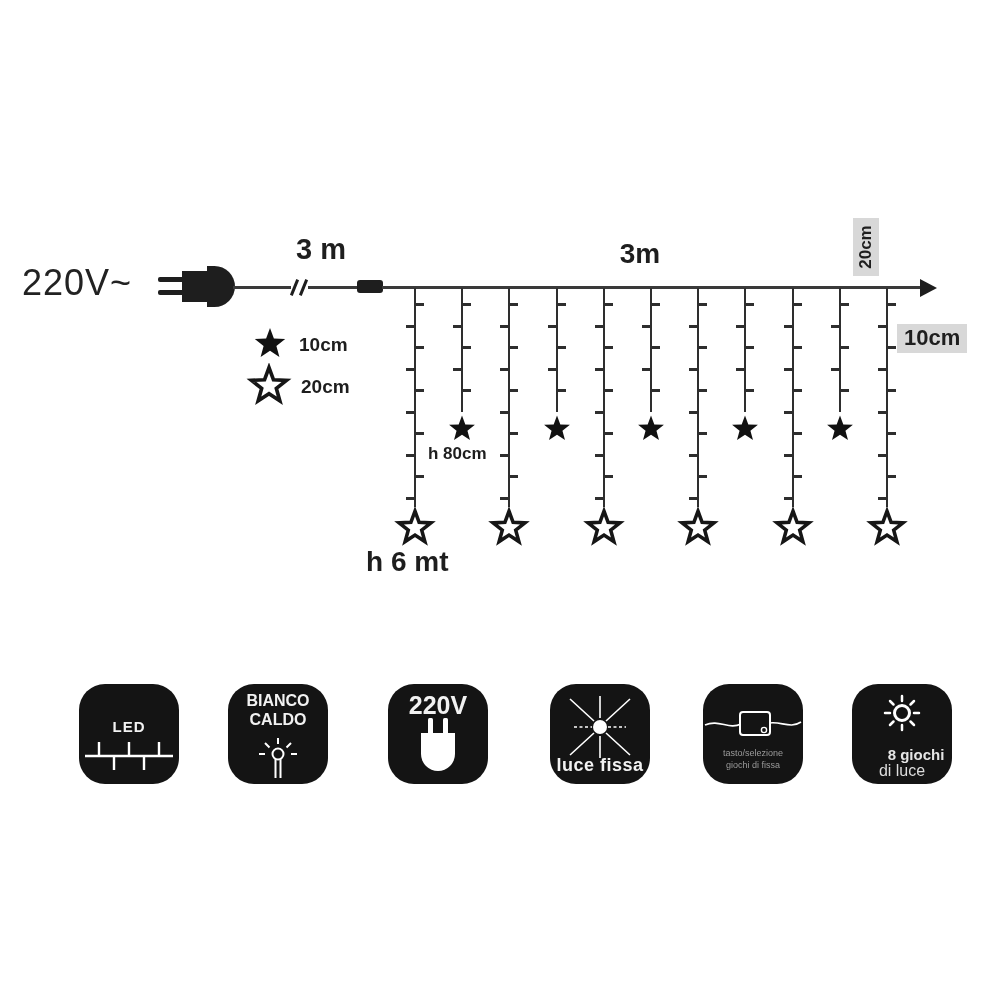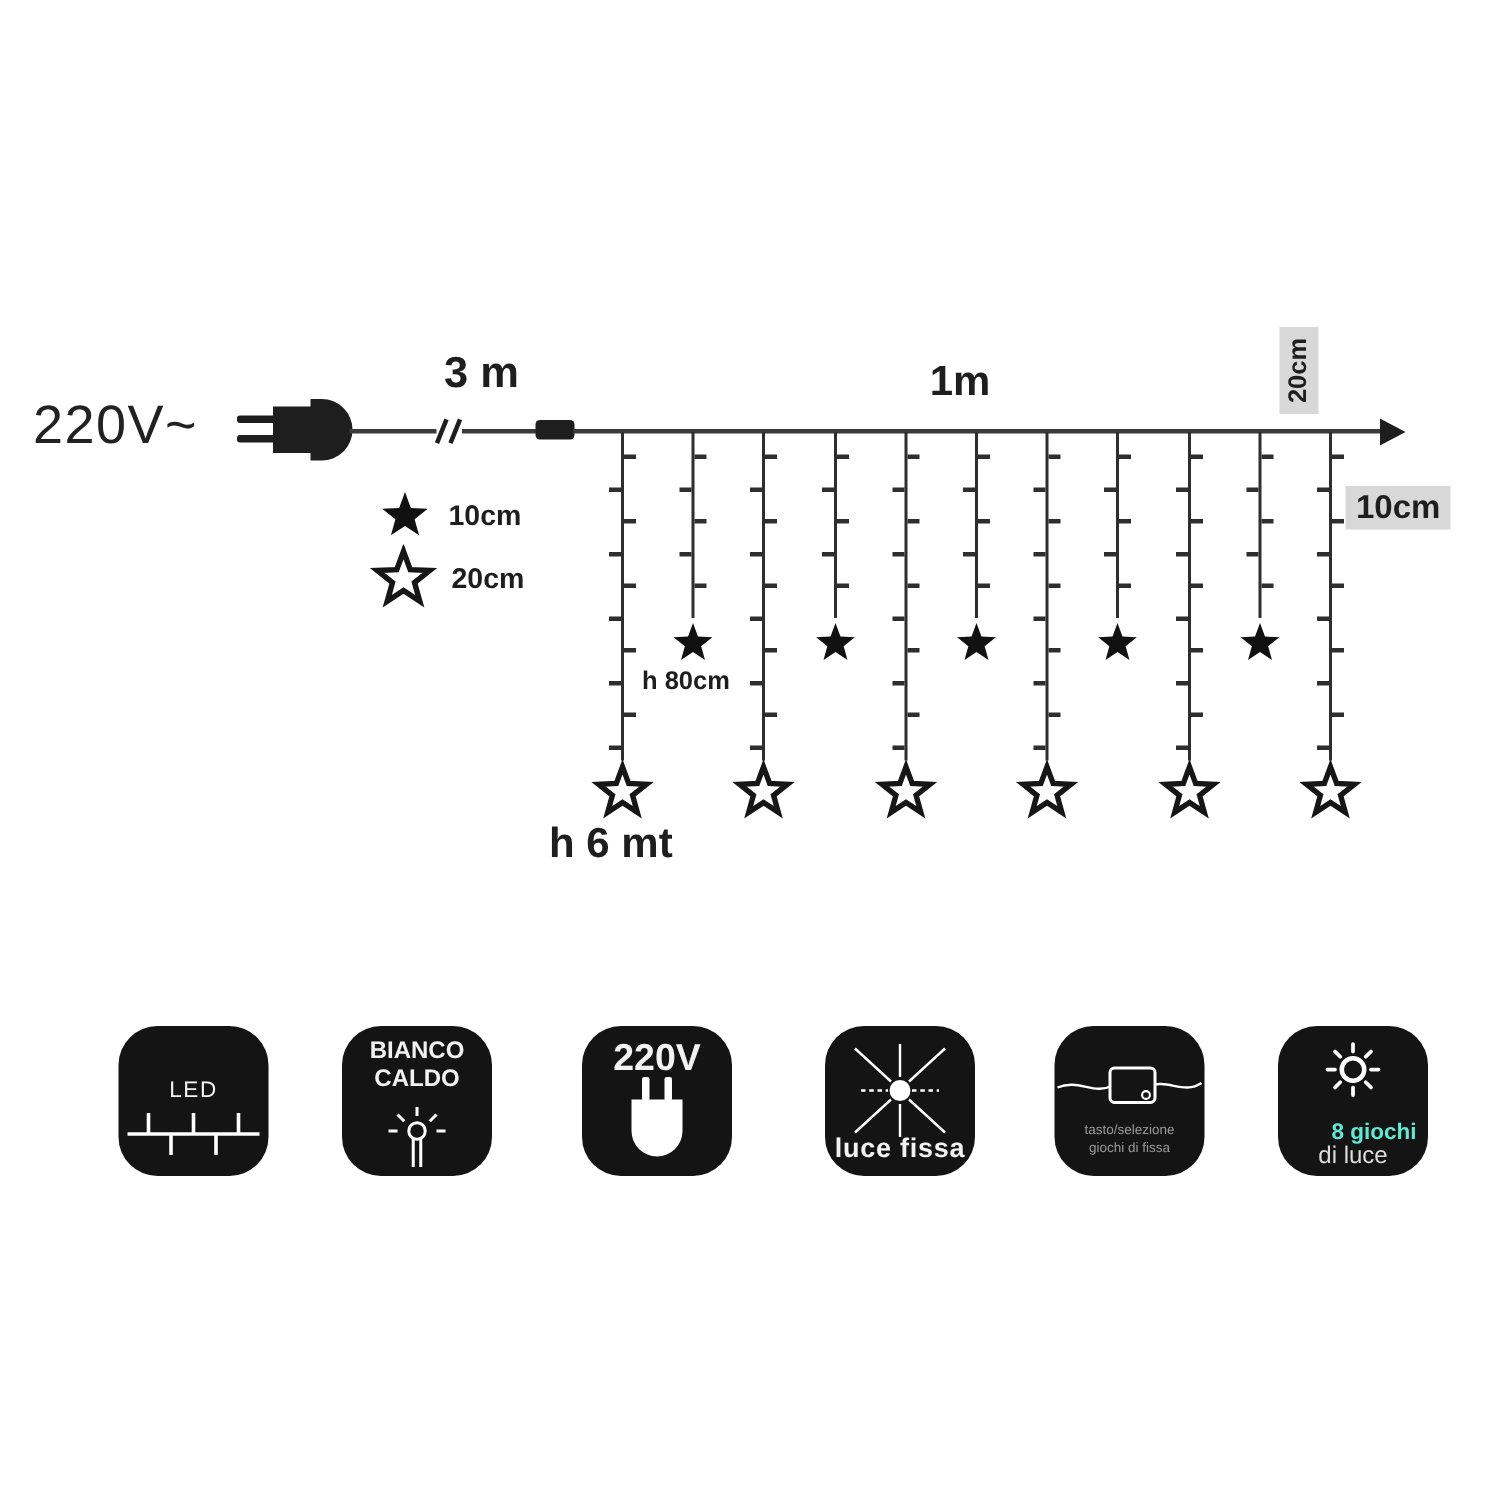--- a/index.html
+++ b/index.html
@@ -33,28 +33,28 @@
   .spacing-label{left:897px;top:324px;background:var(--labelbg);padding:1px 7px 2px;font-weight:700;font-size:22px;}
   .legend-text{font-weight:700;font-size:19px;}
   .h80{left:428px;top:444px;font-weight:700;font-size:17px;}
   .h1mt{left:366px;top:546px;font-weight:700;font-size:28px;}
   .drop-line{position:absolute;width:2px;background:#2e2e2e;}
   .led-tick{position:absolute;width:8px;height:3px;background:#2e2e2e;}
   
   .badge{position:absolute;top:684px;width:100px;height:100px;background:var(--badge);border-radius:26px;}
   .badge svg{position:absolute;overflow:visible;}
   .b-label{position:absolute;width:100%;text-align:center;color:#f2f2f2;}
-  .led-label{top:34px;font-size:15px;font-weight:400;letter-spacing:1px;}
+  .led-label{top:34px;font-size:15px;font-weight:700;letter-spacing:1px;}
   .bc-line1{top:8px;font-size:16px;font-weight:700;}
   .bc-line2{top:27px;font-size:16px;font-weight:700;}
   .v220-label{top:7px;font-size:25px;font-weight:700;}
   .lf-label{top:71px;font-size:18px;font-weight:700;letter-spacing:.5px;}
   .ctrl-line1{top:64px;font-size:9px;color:var(--muted);}
   .ctrl-line2{top:76px;font-size:9px;color:var(--muted);}
-  .g8-line1{top:62px;font-size:15px;color:#5eead4;font-weight:600;padding-left:28px;}
+  .g8-line1{top:62px;font-size:15px;color:#e5e5e5;font-weight:600;padding-left:28px;}
   .g8-line2{top:78px;font-size:16px;color:#ddd;}
 </style>
 </head>
 <body>
 
 <div class="abs" style="left:0;top:0;width:1000px;height:660px;">
 
   <div class="abs voltage-text">220V~</div>
 
   <div class="abs prong" style="left:158px;top:277px;"></div>
@@ -64,21 +64,21 @@
 
   <div class="abs wire" style="left:233px;width:58px;"></div>
   <div class="abs break-mark" style="left:293px;"></div>
   <div class="abs break-mark" style="left:302px;"></div>
   <div class="abs wire" style="left:308px;width:50px;"></div>
   <div class="abs connector"></div>
   <div class="abs wire" style="left:382px;width:540px;"></div>
   <div class="abs arrow-head"></div>
 
   <div class="abs len-label lead-len">3 m</div>
-  <div class="abs len-label main-len">1m</div>
+  <div class="abs len-label main-len">3m</div>
   <div class="abs rot-label">
       <span>20cm</span>
     </div>
   <div class="abs spacing-label">10cm</div>
 
   <svg class="abs" style="left:250px;top:324px;" width="40" height="40" viewBox="0 0 40 40">
     <polygon points="20,4 23.9,14.6 35.2,15.1 26.4,22.1 29.4,32.9 20,26.7 10.6,32.9 13.6,22.1 4.8,15.1 16.1,14.6" fill="#111"></polygon>
   </svg>
   <div class="abs legend-text" style="left:299px;top:334px;">10cm</div>
   <svg class="abs" style="left:246px;top:363px;" width="46" height="46" viewBox="0 0 40 40">

